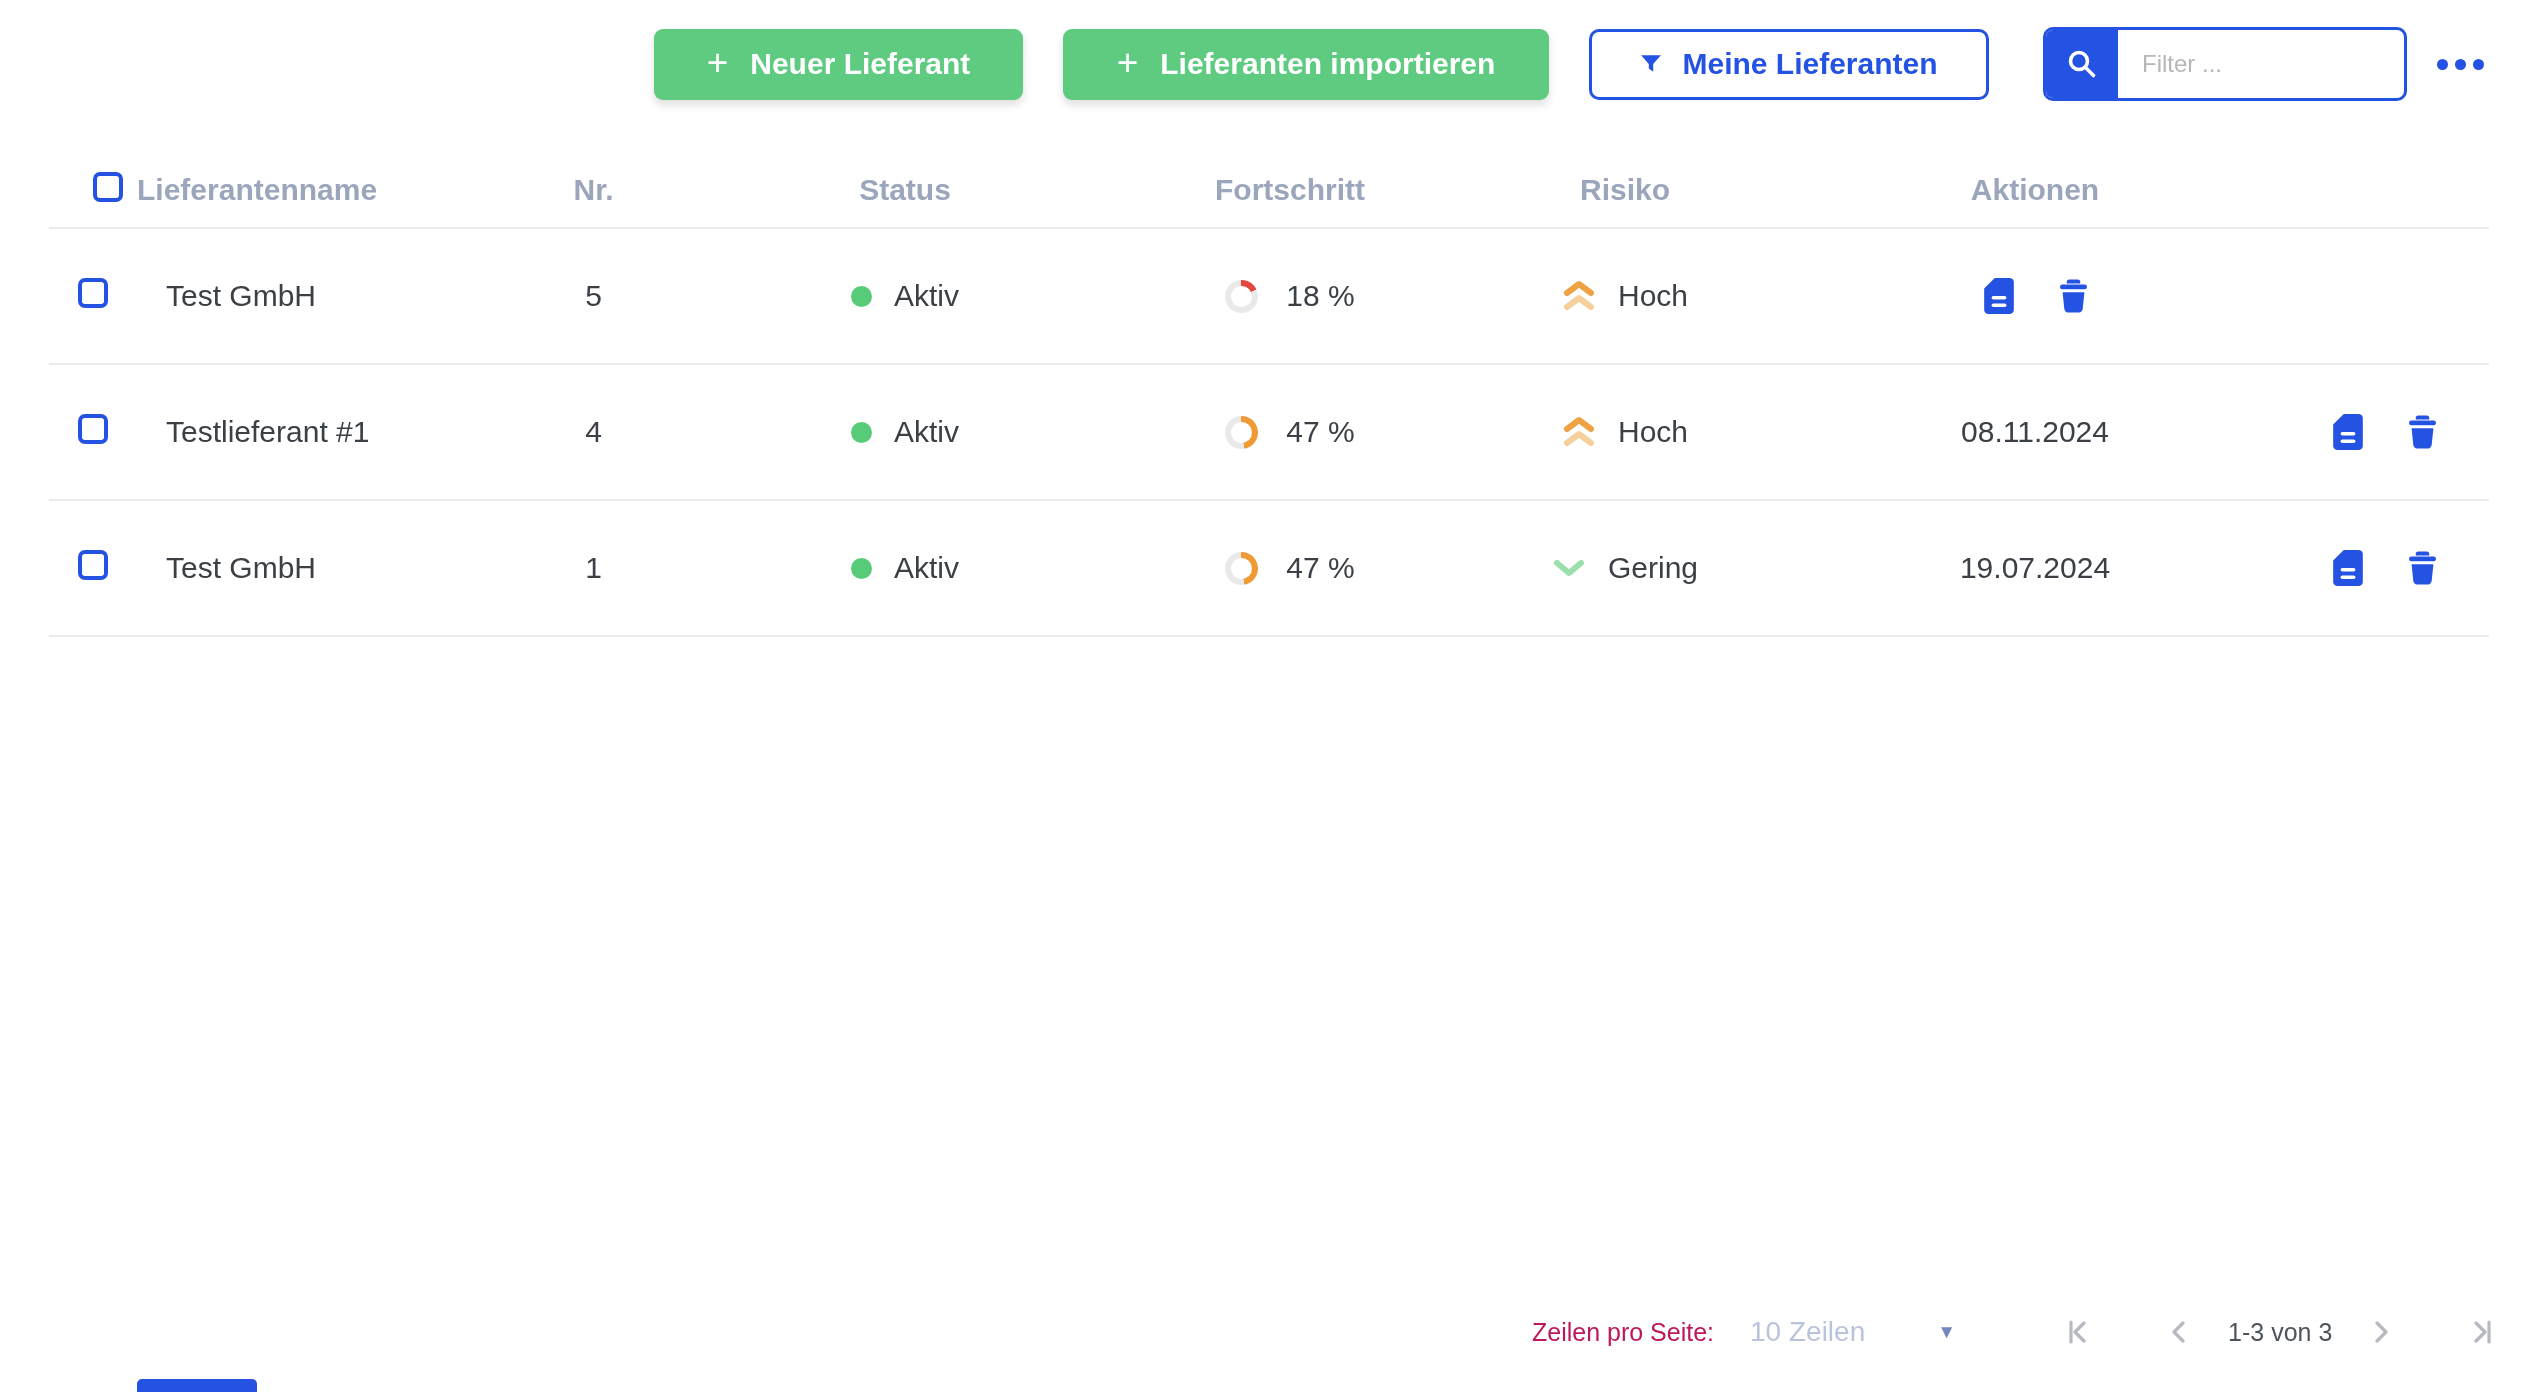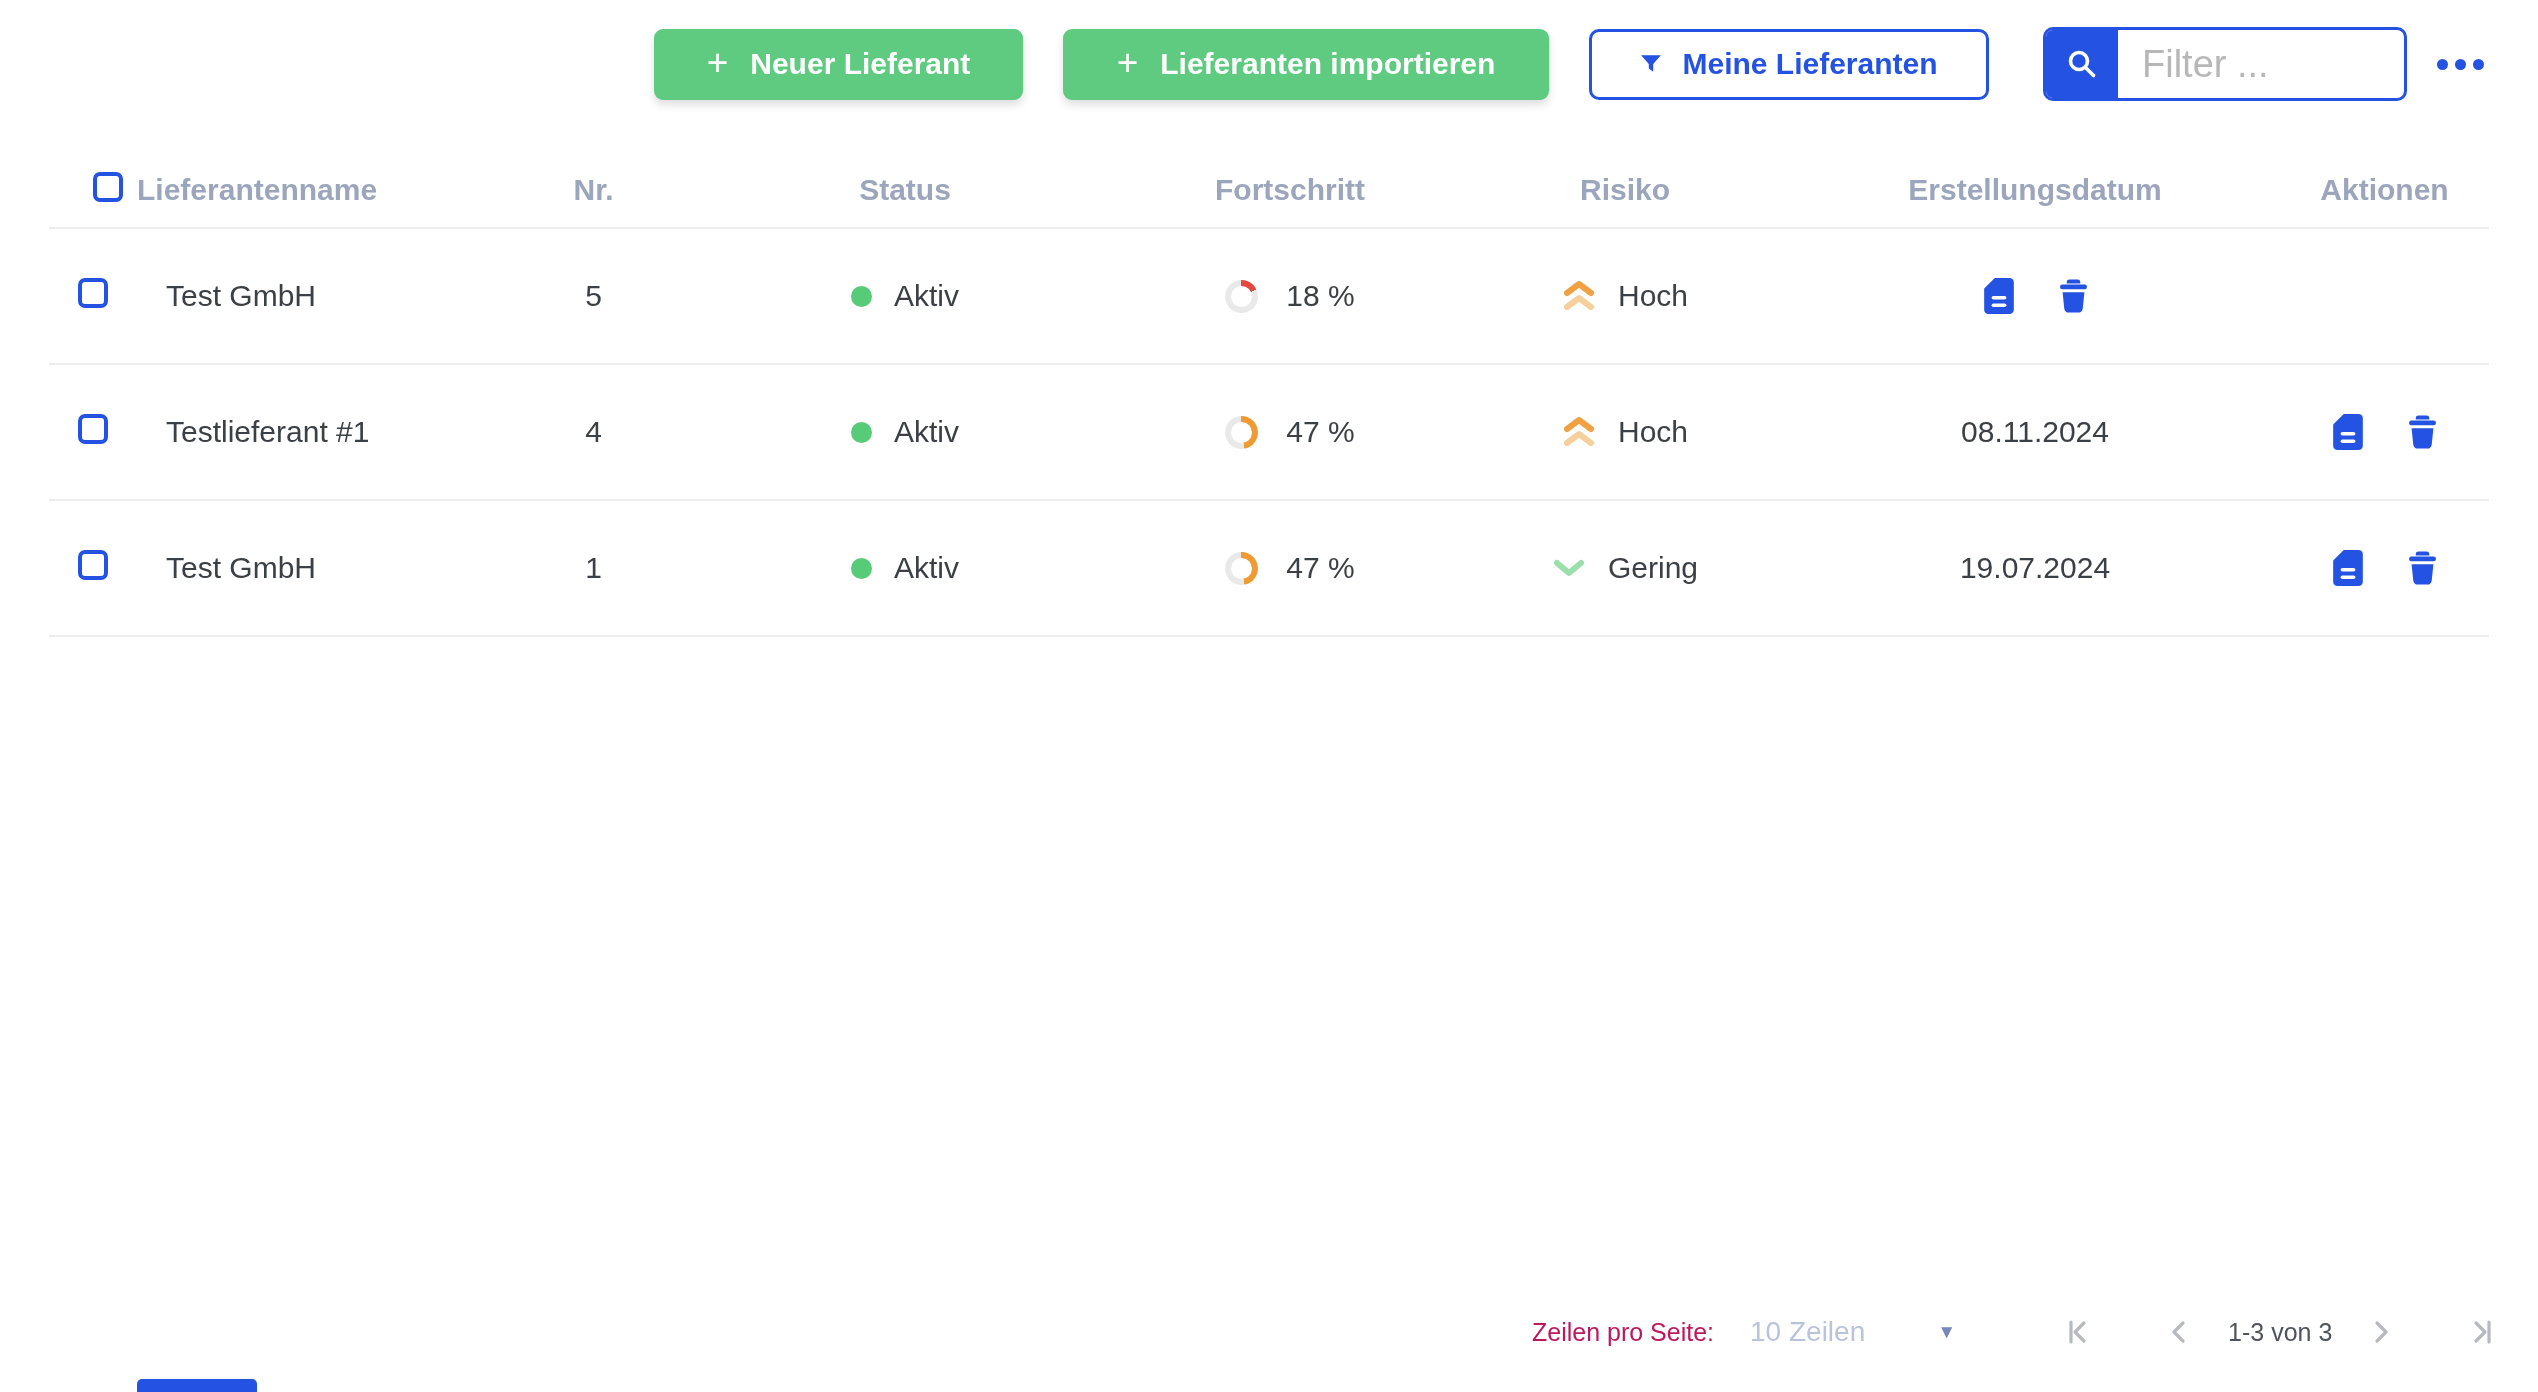--- a/index.html
+++ b/index.html
@@ -25,21 +25,21 @@
     border:3px solid var(--accent-blue); color:var(--accent-blue); font-weight:bold;
     font-size:30px; font-family:inherit; display:flex; align-items:center; justify-content:center;
     gap:20px; cursor:pointer;
   }
   .search-group {
     margin-left:54px; width:364px; height:74px; border:3px solid var(--accent-blue);
     border-radius:10px; display:flex; overflow:hidden; background:#fff;
   }
   .search-btn { width:72px; background:var(--accent-blue); display:flex; align-items:center; justify-content:center; border:none; cursor:pointer; flex:none; }
   .search-group input {
-    flex:1; min-width:0; border:none; outline:none; font-size:38px; font-family:inherit;
+    flex:1; min-width:0; border:none; outline:none; font-size:24px; font-family:inherit;
     padding:7px 24px; color:#3b4046; background:transparent;
   }
   .search-group input::placeholder { color:#b7b7b7; }
   .more-dots { margin-left:26px; display:flex; gap:7px; cursor:pointer; padding:10px 4px; }
   .more-dots span { width:11px; height:11px; border-radius:50%; background:var(--accent-blue); }
 
   
   .table { position:absolute; left:49px; top:153px; width:2440px; }
   .thead, .row {
     display:grid; align-items:center;
@@ -125,21 +125,20 @@
   <div class="table">
     <div class="thead">
       <div class="th">
         <span class="checkbox"></span>
       </div>
       <div class="th th-name">Lieferantenname</div>
       <div class="th">Nr.</div>
       <div class="th">Status</div>
       <div class="th">Fortschritt</div>
       <div class="th">Risiko</div>
-      <div class="th">Erstellungsdatum</div>
       <div class="th">Aktionen</div>
     </div>
     <div id="tbody">
     <div class="row">
       <div>
         <span class="checkbox"></span>
       </div>
       <div class="cell-name">Test GmbH</div>
       <div class="cell-nr">5</div>
       <div class="cell-group">

